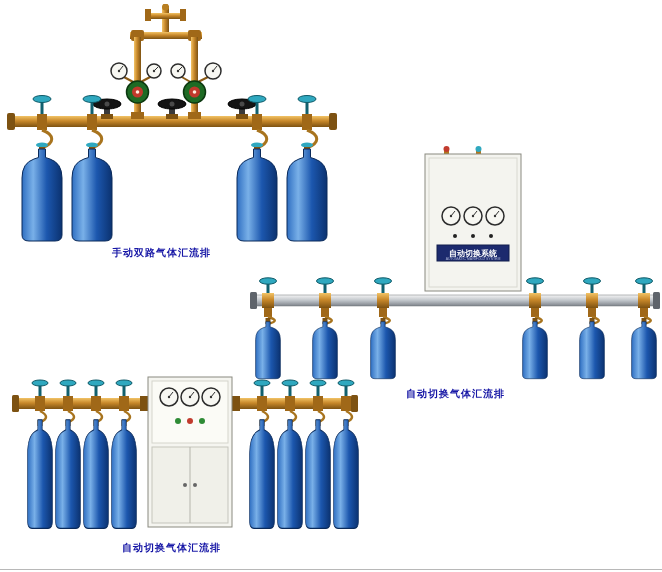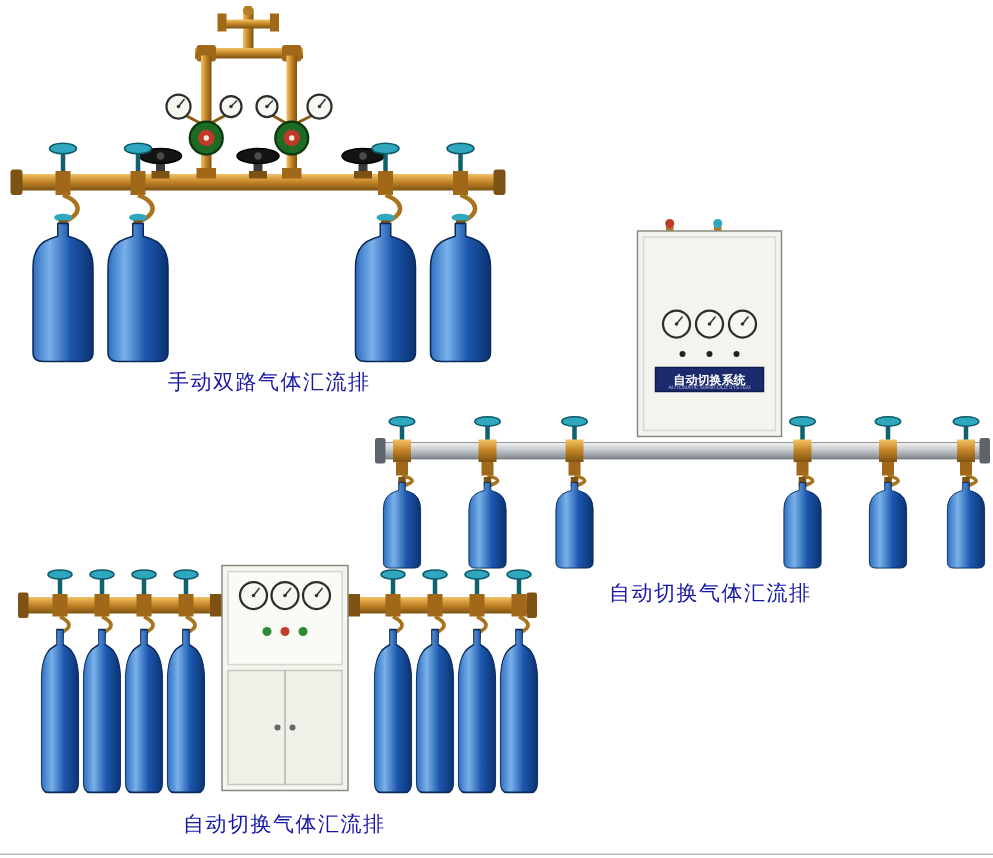--- a/index.html
+++ b/index.html
@@ -9,21 +9,21 @@
     --page-border:#b8b8b8;
   }
   html,body{margin:0;padding:0;background:#fff;}
   #page{
     position:relative;width:662px;height:572px;background:#fff;overflow:hidden;
     font-family:"Liberation Sans", sans-serif;
   }
   figure{margin:0;padding:0;position:absolute;}
   .caption{
     position:absolute;
-    font-size:14px;font-weight:normal;letter-spacing:1px;
+    font-size:10px;font-weight:bold;letter-spacing:1px;
     color:var(--caption-text);
     white-space:nowrap;z-index:5;
   }
   #cap1{left:112px;top:246px;}
   #cap2{left:406px;top:387px;}
   #cap3{left:122px;top:541px;}
   #fig1{left:2px;top:4px;}
   #fig2{left:248px;top:146px;text-align:right;}
   #fig3{left:12px;top:372px;}
   #bottom-rule{position:absolute;left:0;top:569px;width:662px;height:1px;background:var(--page-border);}

